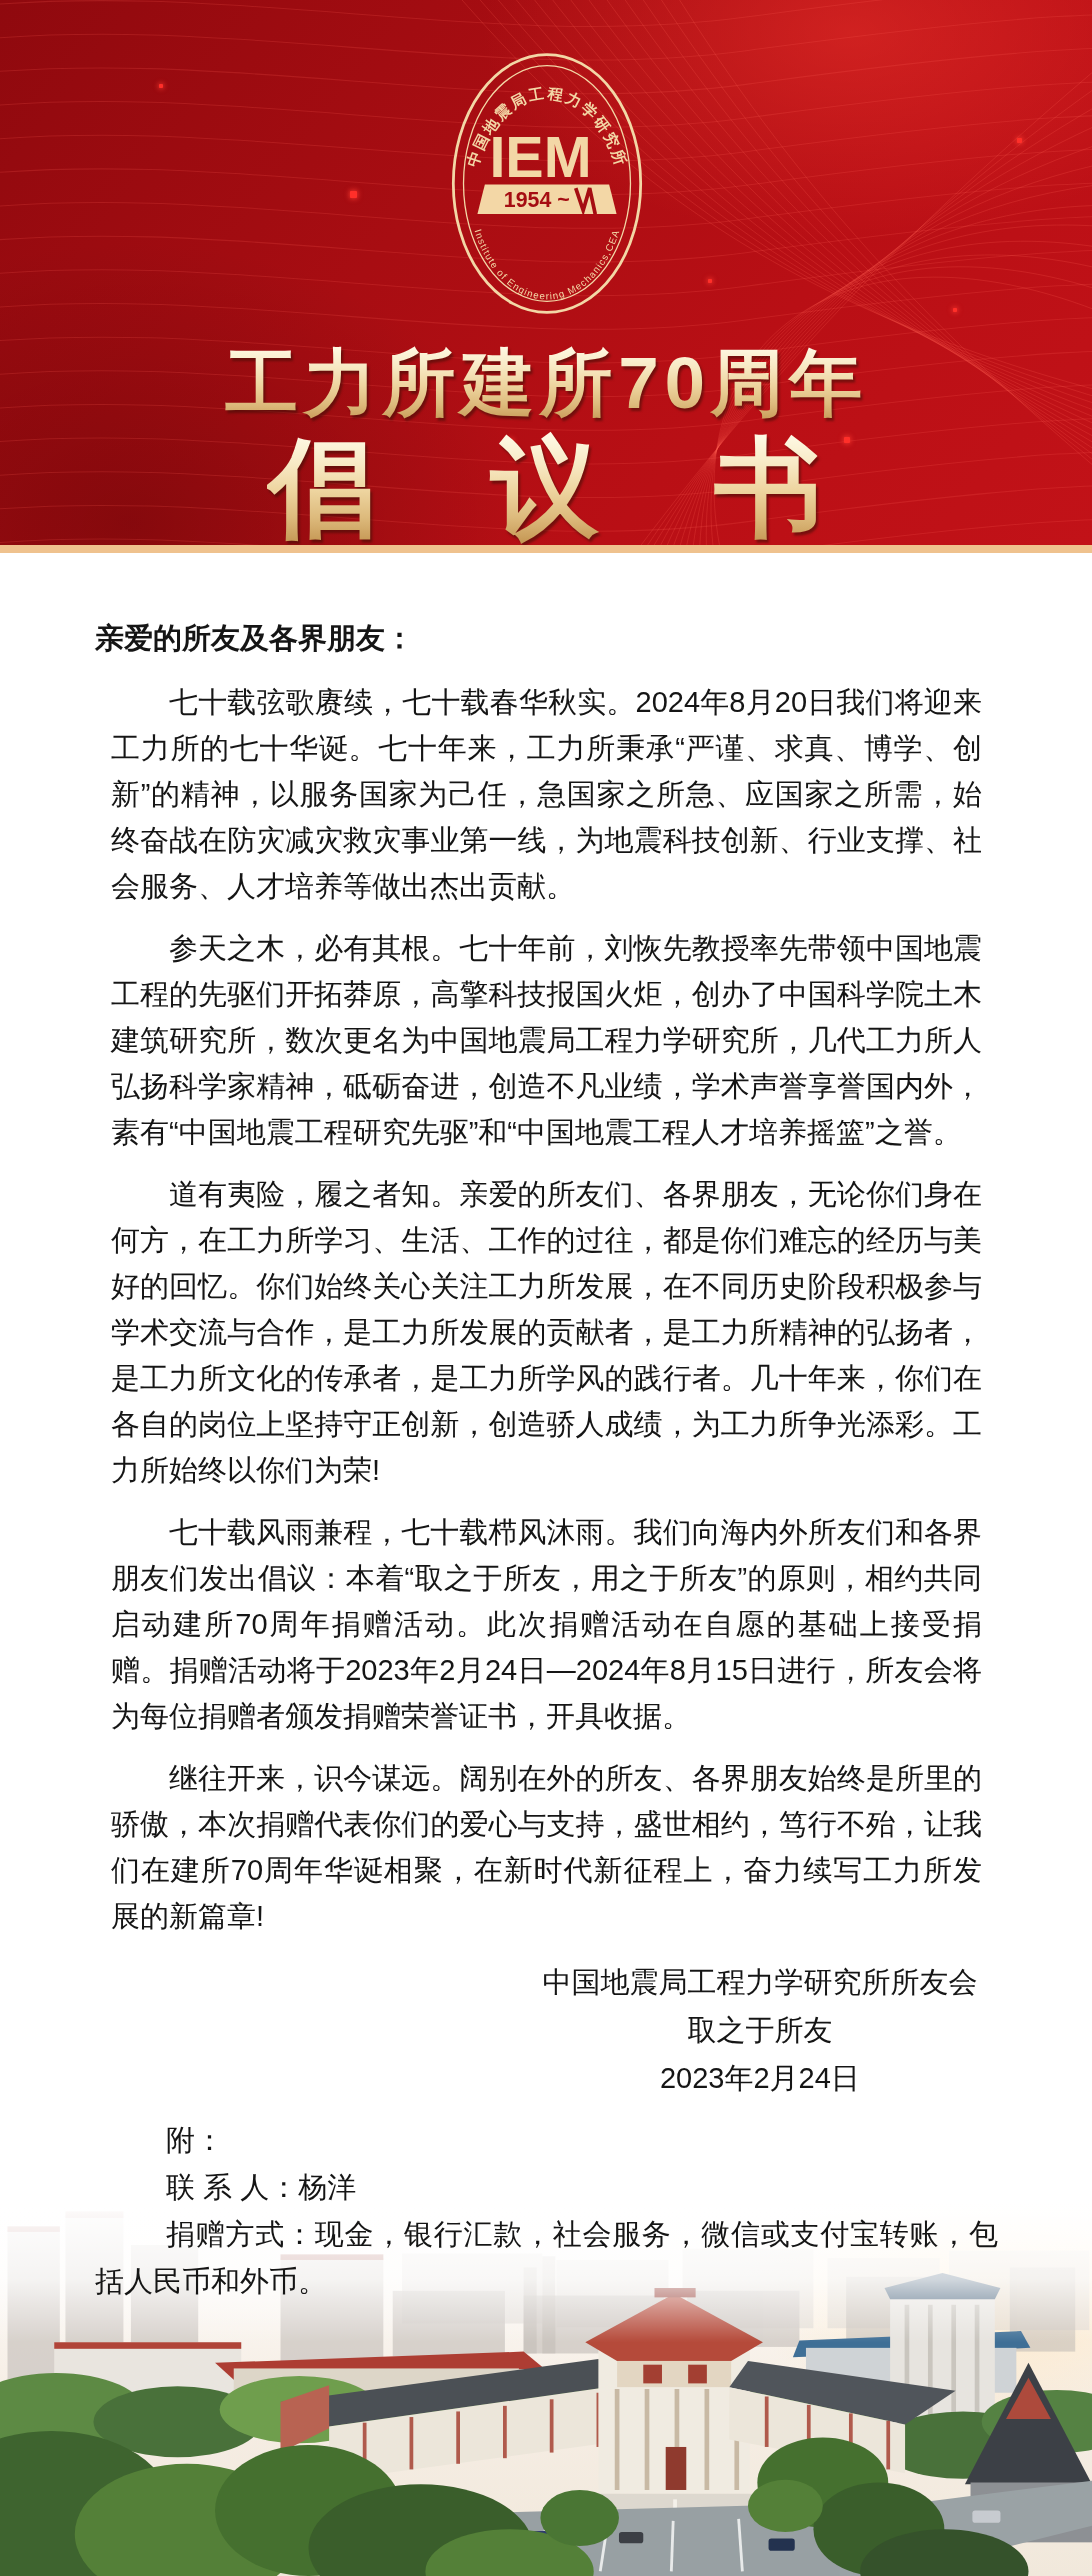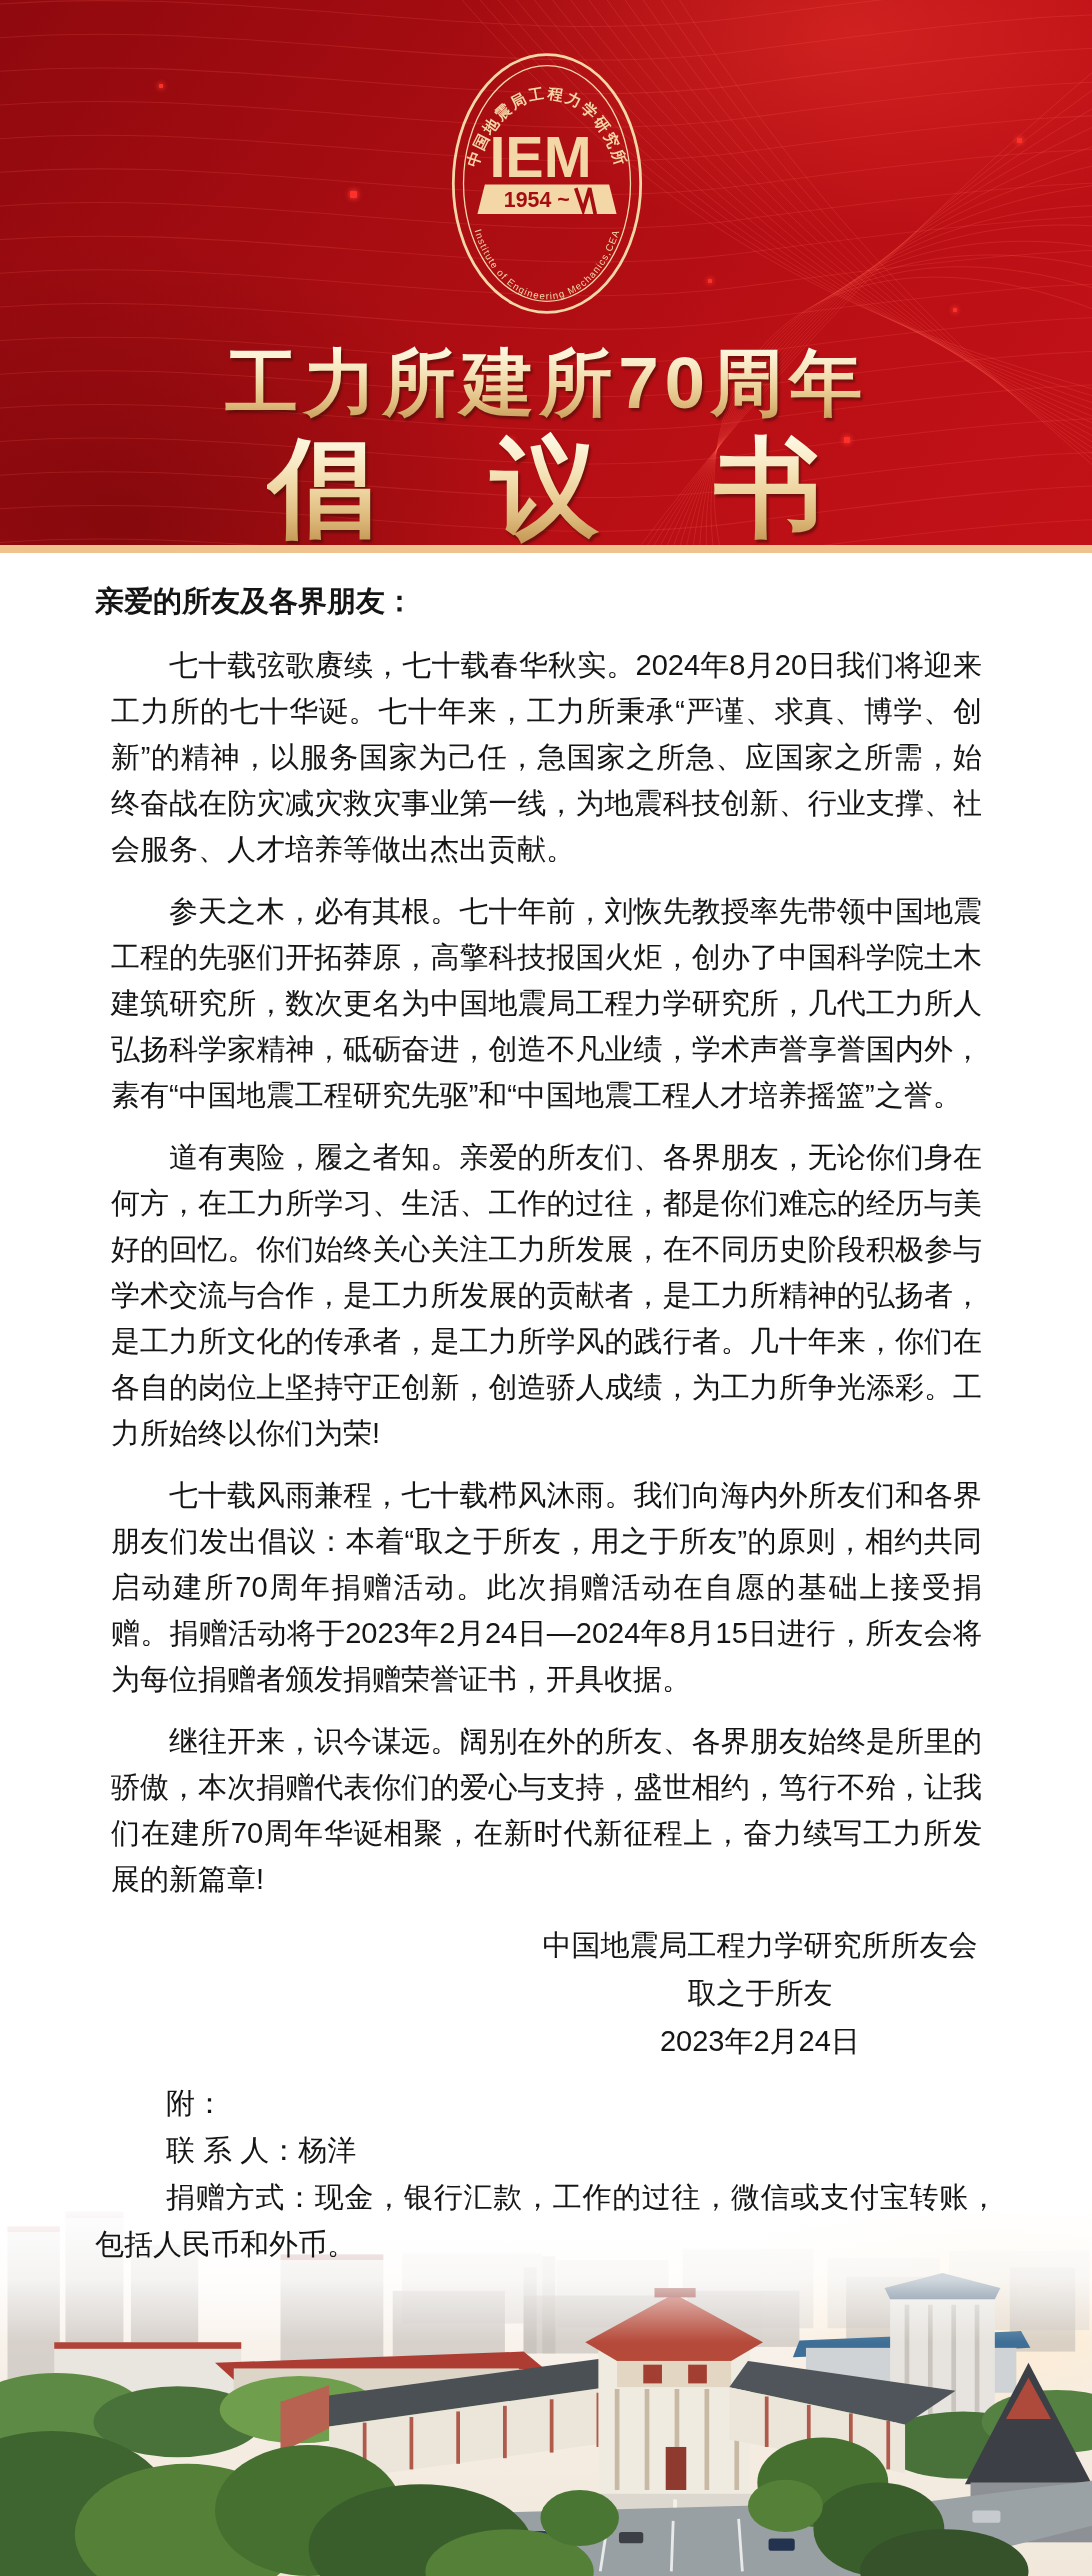--- a/index.html
+++ b/index.html
@@ -18,21 +18,21 @@
   .logo-wrap{margin-top:49px;position:relative;z-index:2;}
   .title1{position:relative;z-index:2;margin:22.4px 0 0;font-size:73px;font-weight:900;letter-spacing:5.6px;line-height:1.1;}
   .title2{position:relative;z-index:2;margin:7.5px 0 0;font-size:108px;font-weight:900;letter-spacing:3.7px;line-height:1.05;}
   .gold{color:#f0d8a6;text-shadow:1.9px 2.8px 1.9px rgba(60,15,5,.6);text-align:right;}
   @supports (-webkit-background-clip:text){
     .gold{background:linear-gradient(180deg,#fffbe9 0%,#f8eac6 28%,#eed5a0 52%,#ddba7c 76%,#c39450 100%);
       -webkit-background-clip:text;background-clip:text;color:transparent;-webkit-text-fill-color:transparent;
       text-shadow:none;filter:drop-shadow(2.8px 3.7px 0.9px rgba(60,15,5,.55));}
   }
   
-  .content{position:relative;z-index:3;padding:24px 95px 0;color:#151515;}
+  .content{position:relative;z-index:3;padding:61px 95px 0;color:#151515;}
   .salutation{font-size:29px;font-weight:700;line-height:49px;margin:0 0 7.5px;}
   .para{font-size:29px;line-height:46px;text-indent:2em;text-align:justify;margin:16px;}
   .signature{margin:18.7px 20.6px 9.3px auto;width:max-content;text-align:center;font-size:29px;line-height:48px;}
   .signature div{white-space:nowrap;}
   .attach{margin-top:15px;}
   .attach p{font-size:29px;line-height:47px;margin:0;text-indent:2.45em;text-align:justify;}
   .confirm{font-size:30px;font-weight:700;text-align:center;margin:5.6px 0 0;line-height:47px;position:relative;z-index:4;}
   
   .photo{position:absolute;left:0;bottom:0;width:1093px;height:374px;z-index:1;}
   .photo svg{display:block;}
@@ -134,21 +134,21 @@
 
     <div class="signature">
       <div>中国地震局工程力学研究所所友会</div>
       <div>取之于所友</div>
       <div>2023年2月24日</div>
     </div>
 
     <div class="attach">
       <p>附：</p>
       <p>联 系 人：杨洋</p>
-      <p>捐赠方式：现金，银行汇款，工作的过往，微信或支付宝转账，包括人民币和外币。</p>
+      <p>捐赠方式：现金，银行汇款，社会服务，微信或支付宝转账，包括人民币和外币。</p>
     </div>
   </div>
 
   <div class="photo">
     <svg width="1093" height="374" viewBox="0 0 1169 400" xmlns="http://www.w3.org/2000/svg" preserveAspectRatio="none">
       <defs>
         <linearGradient id="sky" x1="0" y1="0" x2="0" y2="1">
           <stop offset="0" stop-color="#ffffff"></stop>
             <stop offset="0.5" stop-color="#f6eee5"></stop>
             <stop offset="1" stop-color="#f1e8db"></stop>

